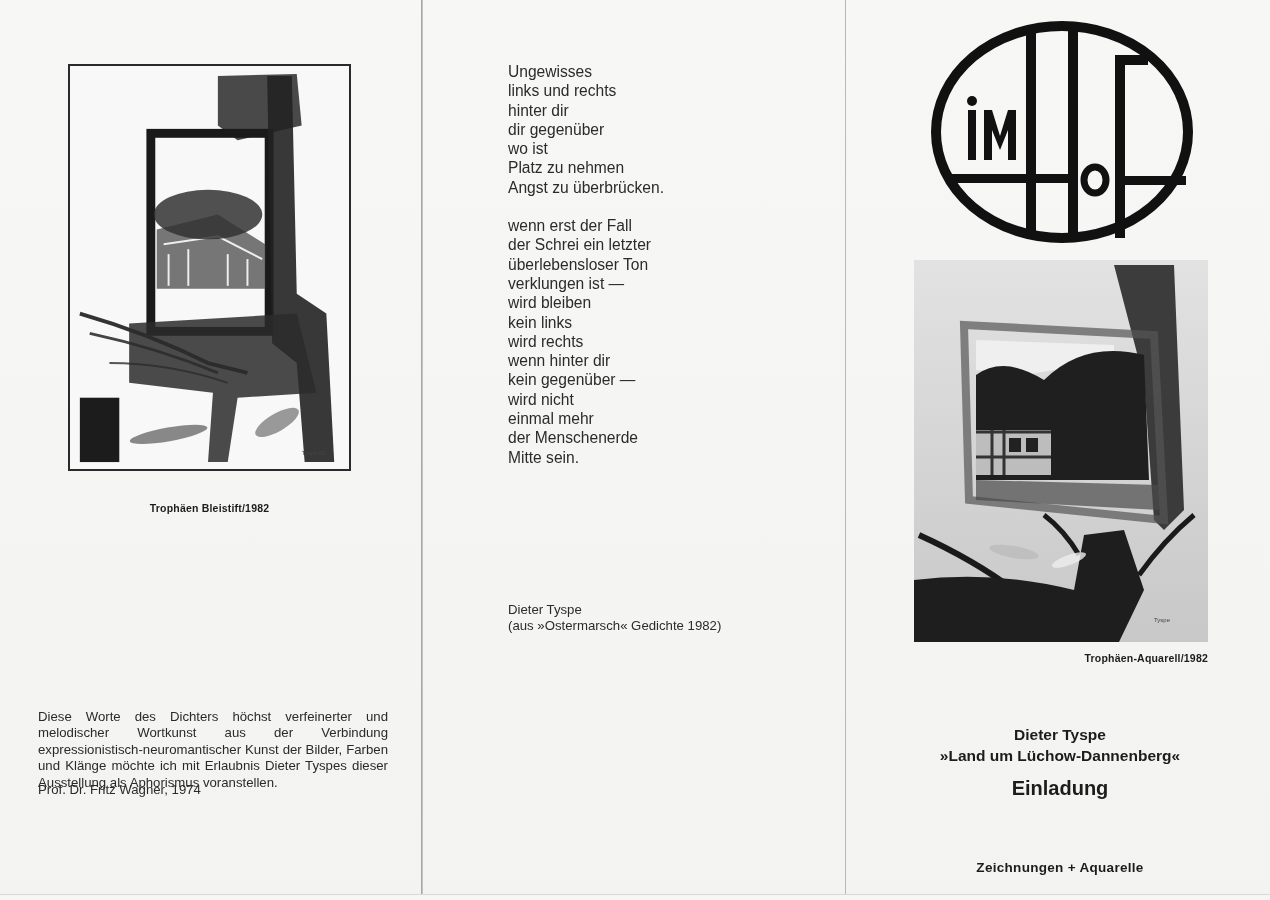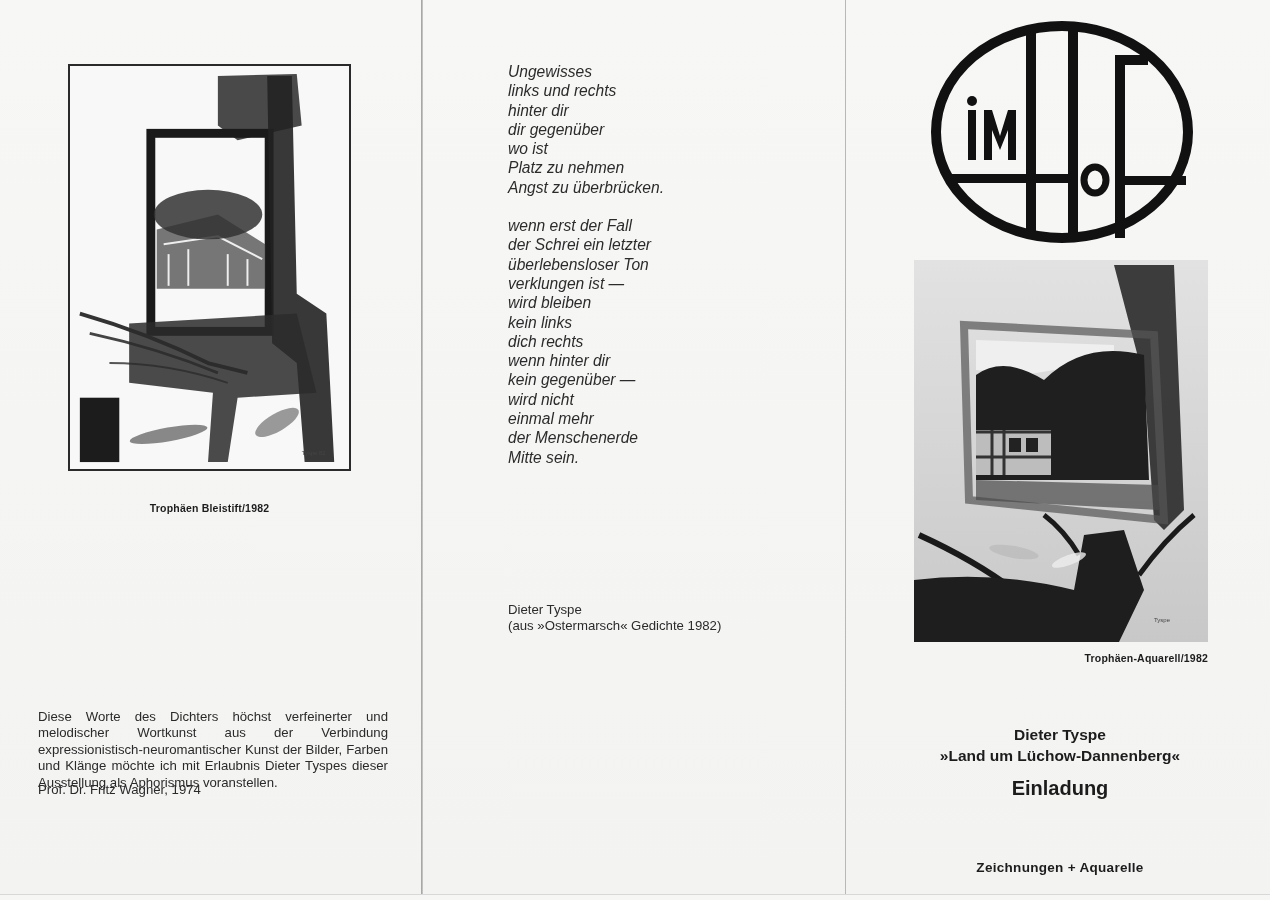--- a/index.html
+++ b/index.html
@@ -47,21 +47,21 @@
   .quote-author {
     position: absolute; left: 38px; top: 782px; font-size: 13.2px; color: #2a2a2a;
   }
 
   
   .poem {
     position: absolute; left: 508px; top: 62px;
     font-size: 15.6px; line-height: 19.3px; color: #2b2b2b;
   }
   .stanza { margin-bottom: 19px; }
-  .stanza div { white-space: nowrap; font-style: italic; }
+  .stanza div { white-space: nowrap; }
   .poem-sign {
     position: absolute; left: 508px; top: 602px;
     font-size: 13.2px; line-height: 16px; color: #2b2b2b;
   }
 
   
   .logo { position: absolute; left: 930px; top: 18px; width: 265px; height: 228px; }
 
   
   .art2 {
@@ -135,21 +135,21 @@
     <div>Platz zu nehmen</div>
     <div>Angst zu überbrücken.</div>
   </div>
   <div class="stanza">
     <div>wenn erst der Fall</div>
     <div>der Schrei ein letzter</div>
     <div>überlebensloser Ton</div>
     <div>verklungen ist —</div>
     <div>wird bleiben</div>
     <div>kein links</div>
-    <div>dich rechts</div>
+    <div>wird rechts</div>
     <div>wenn hinter dir</div>
     <div>kein gegenüber —</div>
     <div>wird nicht</div>
     <div>einmal mehr</div>
     <div>der Menschenerde</div>
     <div>Mitte sein.</div>
   </div>
 </div>
 <div class="poem-sign">
   <div>Dieter Tyspe</div>

